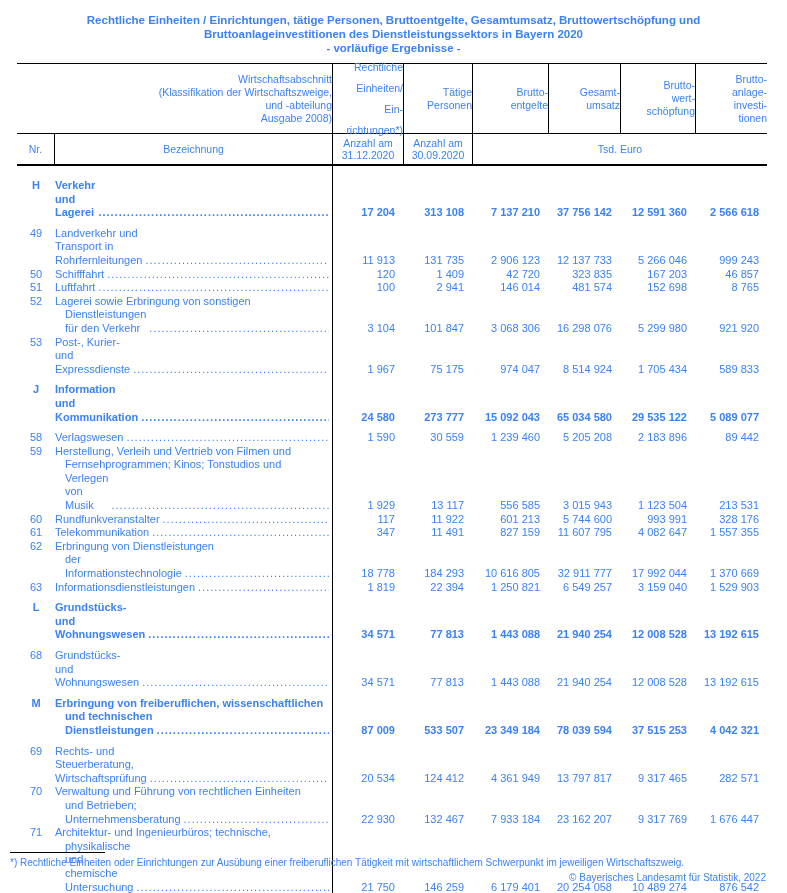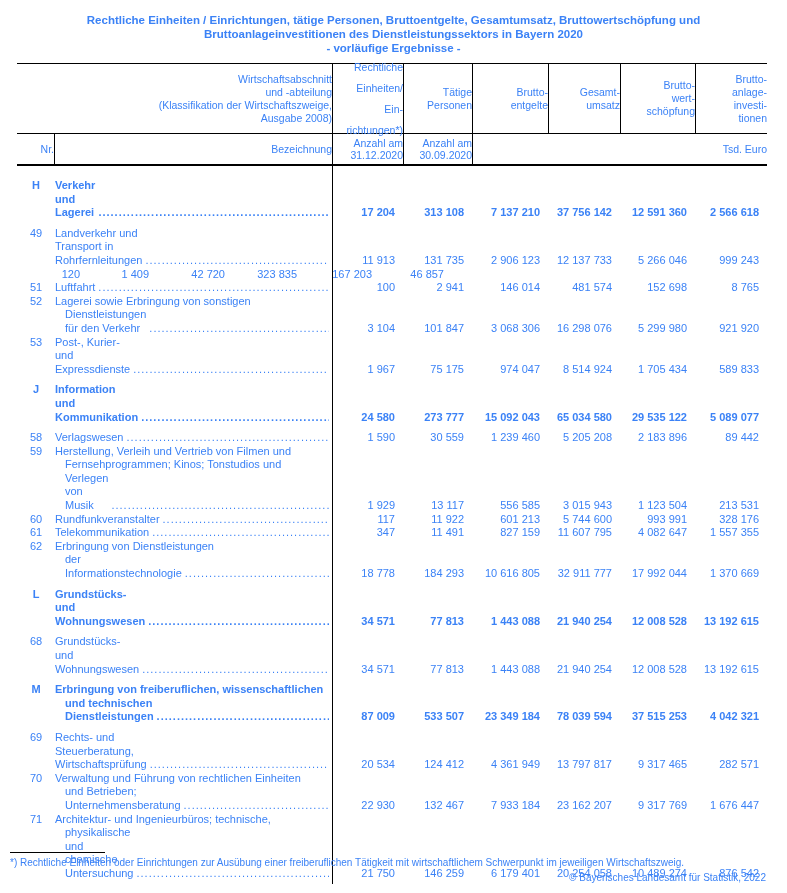--- a/index.html
+++ b/index.html
@@ -17,21 +17,21 @@
         font-size:10.5px; line-height:13px; text-align:right; }
   .h1 > div { display:flex; flex-direction:column; justify-content:center; }
   .hA { width:315px; }
   .hB { width:71px; border-left:1px solid #000;gap:8px; }
   .hC { width:69px; border-left:1px solid #000; }
   .hD { width:76px; border-left:1px solid #000; }
   .hE { width:72px; border-left:1px solid #000; }
   .hF { width:75px; border-left:1px solid #000; }
   .hG { width:72px; border-left:1px solid #000; }
   .h2 { display:flex; height:32px; border-bottom:2px solid #000;
-        font-size:10.5px; line-height:12.5px; text-align:right; }
+        font-size:10.5px; line-height:12.5px; text-align:center; }
   .h2 > div { display:flex; flex-direction:column; justify-content:center; }
   .h2 .nrh  { width:38px; border-right:1px solid #000; }
   .h2 .bezh { width:277px; }
   .h2 .a1 { width:71px; border-left:1px solid #000; }
   .h2 .a2 { width:69px; border-left:1px solid #000; }
   .h2 .tsd { width:295px; border-left:1px solid #000; }
   
   .tbody { position:relative; padding-top:6px; padding-bottom:3px; font-size:11px; line-height:13.6px; }
   .vline { position:absolute; left:315px; top:0; bottom:0; width:1px; background:#000; }
   .trow { display:flex; align-items:flex-end; }
@@ -61,22 +61,22 @@
     <div>Rechtliche Einheiten / Einrichtungen, tätige Personen, Bruttoentgelte, Gesamtumsatz, Bruttowertschöpfung und</div>
     <div>Bruttoanlageinvestitionen des Dienstleistungssektors in Bayern 2020</div>
     <div>- vorläufige Ergebnisse -</div>
   </div>
 
   <div class="table">
 
     <div class="h1">
       <div class="hA">
         <div>Wirtschaftsabschnitt</div>
+        <div>(Klassifikation der Wirtschaftszweige,</div>
         <div>und -abteilung</div>
-        <div>(Klassifikation der Wirtschaftszweige,</div>
         <div>Ausgabe 2008)</div>
       </div>
       <div class="hB">
         <div>Rechtliche</div>
         <div>Einheiten/</div>
         <div>Ein-</div>
         <div>richtungen*)</div>
       </div>
       <div class="hC">
         <div>Tätige</div>
@@ -154,20 +154,29 @@
             </div>
           </div>
           <div class="val v1">11 913</div>
           <div class="val v2">131 735</div>
           <div class="val v3">2 906 123</div>
           <div class="val v4">12 137 733</div>
           <div class="val v5">5 266 046</div>
           <div class="val v6">999 243</div>
         </div>
         <div class="trow item">
+          <div class="left">
+            <div class="nr">50</div>
+            <div class="name">
+              <div class="nline last">
+                <div class="ntext">Schifffahrt</div>
+                <div class="leader"></div>
+              </div>
+            </div>
+          </div>
           <div class="val v1">120</div>
           <div class="val v2">1 409</div>
           <div class="val v3">42 720</div>
           <div class="val v4">323 835</div>
           <div class="val v5">167 203</div>
           <div class="val v6">46 857</div>
         </div>
         <div class="trow item">
           <div class="left">
             <div class="nr">51</div>
@@ -318,20 +327,37 @@
               </div>
             </div>
           </div>
           <div class="val v1">18 778</div>
           <div class="val v2">184 293</div>
           <div class="val v3">10 616 805</div>
           <div class="val v4">32 911 777</div>
           <div class="val v5">17 992 044</div>
           <div class="val v6">1 370 669</div>
         </div>
+        <div class="trow item">
+          <div class="left">
+            <div class="nr">63</div>
+            <div class="name">
+              <div class="nline last">
+                <div class="ntext">Informationsdienstleistungen</div>
+                <div class="leader"></div>
+              </div>
+            </div>
+          </div>
+          <div class="val v1">1 819</div>
+          <div class="val v2">22 394</div>
+          <div class="val v3">1 250 821</div>
+          <div class="val v4">6 549 257</div>
+          <div class="val v5">3 159 040</div>
+          <div class="val v6">1 529 903</div>
+        </div>
         <div class="trow section">
           <div class="left">
             <div class="nr">L</div>
             <div class="name">
               <div class="nline last">
                 <div class="ntext">Grundstücks- und Wohnungswesen</div>
                 <div class="leader"></div>
               </div>
             </div>
           </div>

